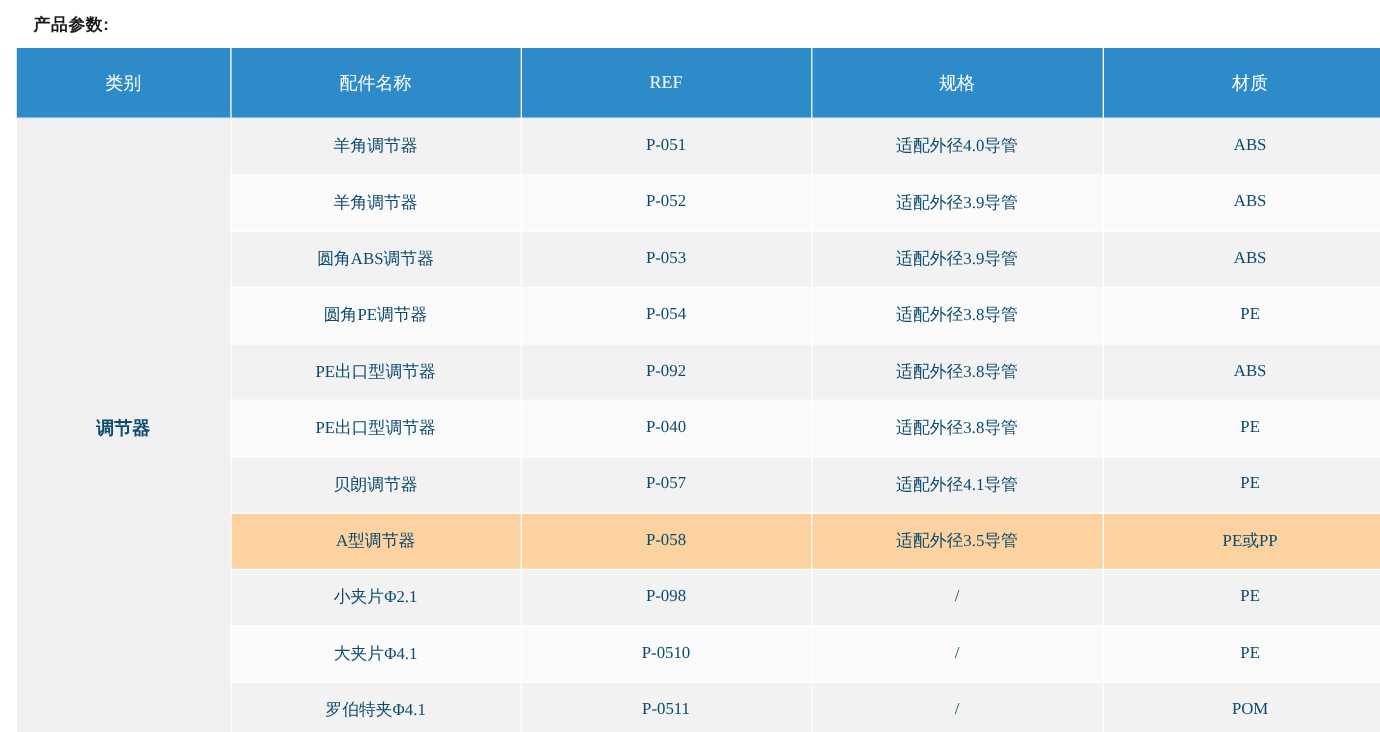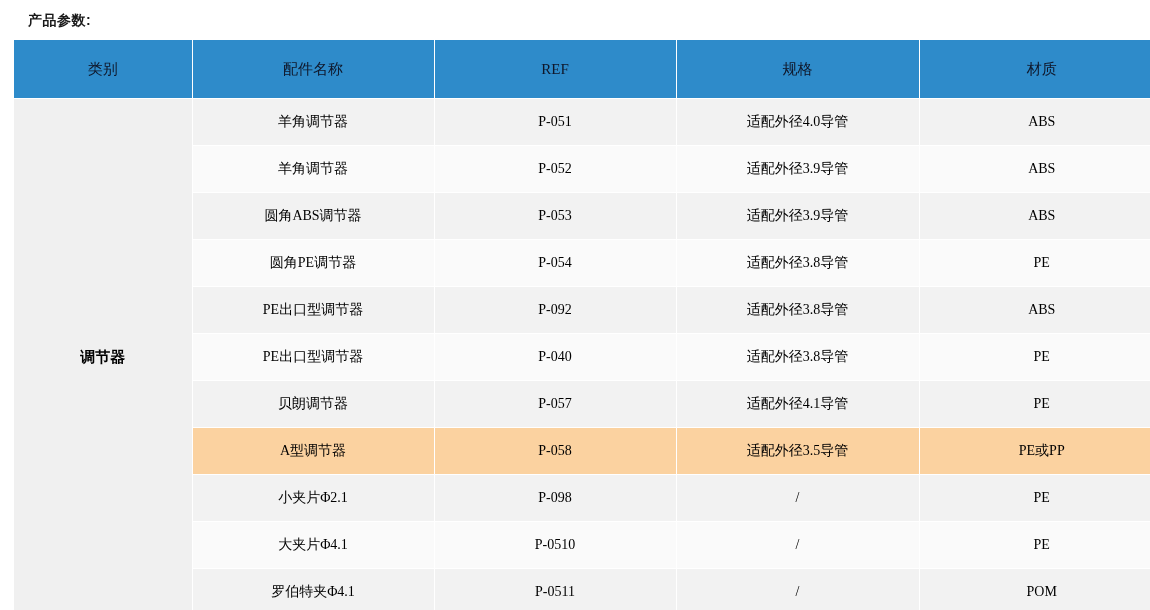--- a/index.html
+++ b/index.html
@@ -28,37 +28,37 @@
     padding: 12px 0 10px 14px;
     letter-spacing: 0.5px;
   }
   table.spec-table {
     border-collapse: collapse;
     width: 1150px;
     table-layout: fixed;
   }
   table.spec-table th {
     background: #2e8bca;
-    color: #0f172a;
+    color: #ffffff;
     font-weight: normal;
     font-size: 15px;
     height: 56px;
     border-right: 1px solid #ffffff;
     border-bottom: 1px solid #ffffff;
     text-align: center;
     vertical-align: middle;
     font-family: "Liberation Serif", "DejaVu Serif", serif;
   }
   table.spec-table th:last-child {
     border-right: none;
   }
   table.spec-table td {
     height: 44px;
     font-size: 14px;
-    color: #000000;
+    color: #0c4a6e;
     text-align: center;
     vertical-align: middle;
     border-right: 1px solid #ffffff;
     border-bottom: 1px solid #ffffff;
     background: #f2f2f2;
   }
   table.spec-table td:last-child {
     border-right: none;
   }
   table.spec-table tr.alt td {

